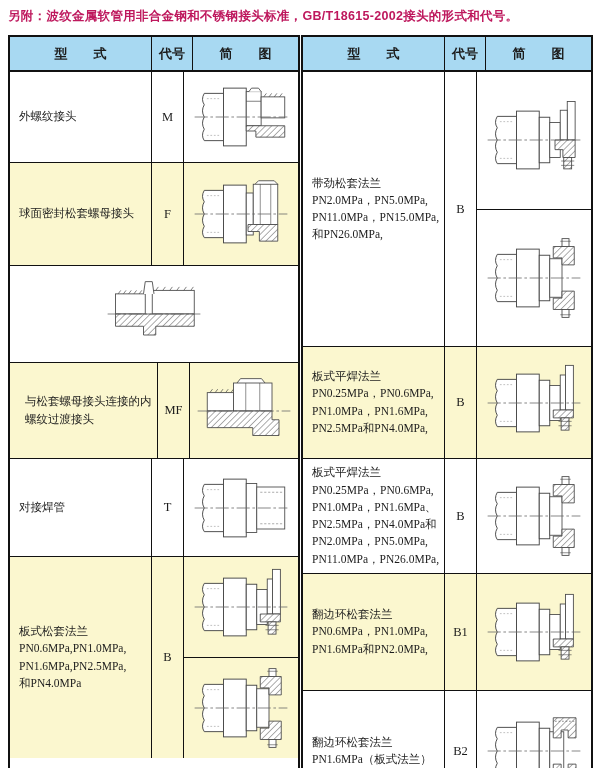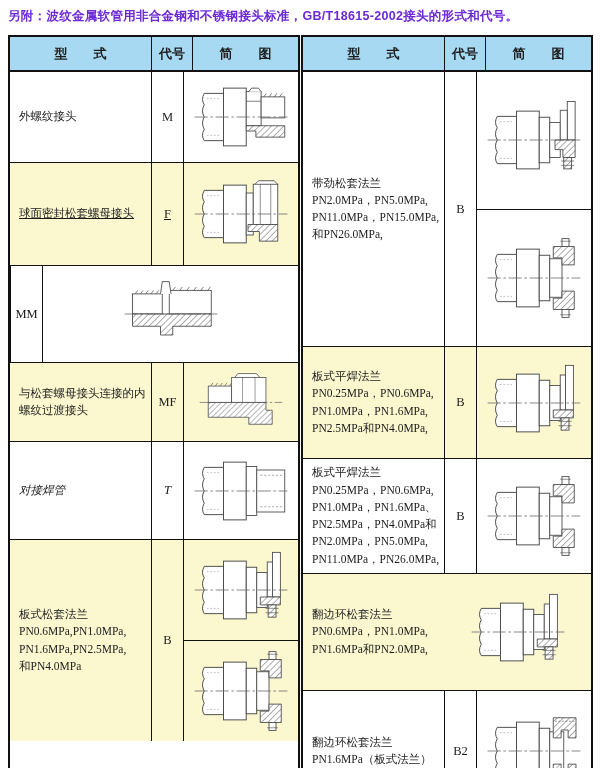--- a/index.html
+++ b/index.html
@@ -2,21 +2,21 @@
 <html style="--hdr: #a8d9f2; --hl: #fbf7cf;"><head>
 <meta charset="utf-8">
 <style>
   *{box-sizing:border-box;margin:0;padding:0}
   html,body{background:#fff}
   body{width:600px;height:768px;overflow:hidden;color:#1c1c1c;
        font-family:"Liberation Serif","DejaVu Serif",serif}
   .page{width:600px;height:768px;padding:6px 7px 0 8px}
   .title{font-family:"Liberation Sans","DejaVu Sans",sans-serif;
          font-weight:700;font-size:12.5px;letter-spacing:.3px;
-         margin:2px 0 10px 0;color:#6d28d9}
+         margin:2px 0 10px 0;color:#be185d}
   .tables{display:flex;gap:1px}
   .ctable{flex:1;border:2px solid #111;background:#fff;
           display:flex;flex-direction:column}
   .thead{display:flex;height:35px;background:var(--hdr,#a8d9f2);
          border-bottom:2px solid #111;
          font-family:"Liberation Sans","DejaVu Sans",sans-serif;
          font-size:13px;font-weight:700}
   .th{display:flex;align-items:center;justify-content:center}
   .col-type{width:141px}
   .col-code{width:42px;border-left:1.5px solid #111;border-right:1.5px solid #111}
@@ -72,21 +72,21 @@
     <path d="M65 19 l3 -4 h8 l3 4" fill="#fff" stroke="#4a4a4a"></path>
     <line x1="62" y1="30" x2="79" y2="30" stroke="#4a4a4a" stroke-width="0.8"></line>
     <rect x="79" y="25" width="27" height="24" fill="#fff" stroke="#4a4a4a"></rect>
     <path d="M82 25 l3 -4 M88 25 l3 -4 M94 25 l3 -4 M100 25 l3 -4" stroke="#4a4a4a" stroke-width="0.8" fill="none"></path>
     <polygon points="62,58 106,58 106,71 73,71 73,64 62,64" fill="url(#hp)" stroke="#4a4a4a"></polygon>
                   <line x1="3" y1="48" x2="109" y2="48" stroke="#666" stroke-width="0.9" stroke-dasharray="15 3 3 3"></line>
                 </svg>
               </div>
             </div>
   </div>
-          <div class="row hl" style="height: 103px; text-decoration: underline;">
+          <div class="row hl" style="height: 103px;">
     <div class="cell-type">球面密封松套螺母接头</div>
     <div class="cell-code">F</div>
     <div class="cell-diag">
               <div class="dbox">
                 <svg viewBox="0 0 112 96" width="98" height="84" xmlns="http://www.w3.org/2000/svg">
                   <path d="M36 21 H14 q-4 7 0 13 q-4 7 0 14 q-4 7 0 14 q-4 7 0 13 H36 Z" fill="#fff" stroke="#4a4a4a" stroke-width="1.1"></path>
   <line x1="17" y1="27" x2="31" y2="27" stroke="#999" stroke-width="0.7" stroke-dasharray="2 2"></line>
   <line x1="17" y1="69" x2="31" y2="69" stroke="#999" stroke-width="0.7" stroke-dasharray="2 2"></line>
                   <rect x="36" y="15" width="26" height="66" fill="#fff" stroke="#4a4a4a" stroke-width="1.1"></rect>
                   <rect x="62" y="24" width="8" height="48" fill="#fff" stroke="#4a4a4a"></rect>
@@ -94,55 +94,54 @@
     <rect x="70" y="14" width="28" height="46" fill="#fff" stroke="#4a4a4a"></rect>
     <line x1="78" y1="14" x2="78" y2="60" stroke="#4a4a4a" stroke-width="0.7"></line>
     <line x1="90" y1="14" x2="90" y2="60" stroke="#4a4a4a" stroke-width="0.7"></line>
     <polygon points="70,60 98,60 98,79 77,79 77,68 64,68 64,60" fill="url(#hp)" stroke="#4a4a4a"></polygon>
                   <line x1="3" y1="48" x2="109" y2="48" stroke="#666" stroke-width="0.9" stroke-dasharray="15 3 3 3"></line>
                 </svg>
               </div>
             </div>
   </div>
           <div class="row" style="height: 97px;">
-    <div class="cell-code">MM</div>
     <div class="cell-diag">
               <div class="dbox">
                 <svg viewBox="0 0 112 96" width="98" height="84" xmlns="http://www.w3.org/2000/svg">
                   <rect x="12" y="25" width="34" height="23" fill="#fff" stroke="#4a4a4a"></rect>
     <path d="M15 25 l3 -4 M21 25 l3 -4 M27 25 l3 -4 M33 25 l3 -4 M39 25 l3 -4" stroke="#4a4a4a" stroke-width="0.8" fill="none"></path>
     <rect x="54" y="21" width="48" height="27" fill="#fff" stroke="#4a4a4a"></rect>
     <path d="M58 21 l3 -4 M66 21 l3 -4 M74 21 l3 -4 M82 21 l3 -4 M90 21 l3 -4 M98 21 l3 -4" stroke="#4a4a4a" stroke-width="0.8" fill="none"></path>
     <path d="M44 25 l2 -14 h8 l2 14" fill="#fff" stroke="#4a4a4a"></path>
     <polygon points="12,48 102,48 102,62 58,62 58,72 44,72 44,62 12,62" fill="url(#hp)" stroke="#4a4a4a"></polygon>
                   <line x1="3" y1="48" x2="109" y2="48" stroke="#666" stroke-width="0.9" stroke-dasharray="15 3 3 3"></line>
                 </svg>
               </div>
             </div>
   </div>
-          <div class="row hl" style="height: 79px;">
+          <div class="row hl" style="height: 96px; padding-left: 6px;">
     <div class="cell-type">与松套螺母接头连接的内
 螺纹过渡接头</div>
     <div class="cell-code">MF</div>
     <div class="cell-diag">
               <div class="dbox">
                 <svg viewBox="0 0 112 96" width="98" height="84" xmlns="http://www.w3.org/2000/svg">
                   <rect x="14" y="27" width="30" height="21" fill="#fff" stroke="#4a4a4a"></rect>
     <path d="M17 27 l3 -4 M23 27 l3 -4 M29 27 l3 -4 M35 27 l3 -4 M41 27 l3 -4" stroke="#4a4a4a" stroke-width="0.8" fill="none"></path>
     <path d="M48 16 l4 -5 h24 l4 5" fill="#fff" stroke="#4a4a4a"></path>
     <rect x="44" y="16" width="44" height="32" fill="#fff" stroke="#4a4a4a"></rect>
     <line x1="58" y1="16" x2="58" y2="48" stroke="#4a4a4a" stroke-width="0.7"></line>
     <line x1="74" y1="16" x2="74" y2="48" stroke="#4a4a4a" stroke-width="0.7"></line>
     <polygon points="14,48 88,48 88,58 96,58 96,76 66,76 66,67 14,67" fill="url(#hp)" stroke="#4a4a4a"></polygon>
                   <line x1="3" y1="48" x2="109" y2="48" stroke="#666" stroke-width="0.9" stroke-dasharray="15 3 3 3"></line>
                 </svg>
               </div>
             </div>
   </div>
-          <div class="row" style="height: 98px; font-style: italic;">
+          <div class="row" style="height: 98px;">
     <div class="cell-type">对接焊管</div>
     <div class="cell-code">T</div>
     <div class="cell-diag">
               <div class="dbox">
                 <svg viewBox="0 0 112 96" width="98" height="84" xmlns="http://www.w3.org/2000/svg">
                   <path d="M36 21 H14 q-4 7 0 13 q-4 7 0 14 q-4 7 0 14 q-4 7 0 13 H36 Z" fill="#fff" stroke="#4a4a4a" stroke-width="1.1"></path>
   <line x1="17" y1="27" x2="31" y2="27" stroke="#999" stroke-width="0.7" stroke-dasharray="2 2"></line>
   <line x1="17" y1="69" x2="31" y2="69" stroke="#999" stroke-width="0.7" stroke-dasharray="2 2"></line>
                   <rect x="36" y="15" width="26" height="66" fill="#fff" stroke="#4a4a4a" stroke-width="1.1"></rect>
                   <rect x="62" y="20" width="12" height="56" fill="#fff" stroke="#4a4a4a"></rect>
@@ -301,20 +300,21 @@
     <line x1="86" y1="90" x2="98" y2="90" stroke="#4a4a4a" stroke-width="0.7"></line>
                   <line x1="3" y1="48" x2="109" y2="48" stroke="#666" stroke-width="0.9" stroke-dasharray="15 3 3 3"></line>
                 </svg>
               </div>
             </div>
   </div>
           <div class="row hl" style="height: 117px;">
     <div class="cell-type">翻边环松套法兰
 PN0.6MPa，PN1.0MPa,
 PN1.6MPa和PN2.0MPa,</div>
+    <div class="cell-code">B1</div>
     <div class="cell-diag">
               <div class="dbox">
                 <svg viewBox="0 0 112 96" width="98" height="84" xmlns="http://www.w3.org/2000/svg">
                   <path d="M36 21 H14 q-4 7 0 13 q-4 7 0 14 q-4 7 0 14 q-4 7 0 13 H36 Z" fill="#fff" stroke="#4a4a4a" stroke-width="1.1"></path>
   <line x1="17" y1="27" x2="31" y2="27" stroke="#999" stroke-width="0.7" stroke-dasharray="2 2"></line>
   <line x1="17" y1="69" x2="31" y2="69" stroke="#999" stroke-width="0.7" stroke-dasharray="2 2"></line>
                   <rect x="36" y="15" width="26" height="66" fill="#fff" stroke="#4a4a4a" stroke-width="1.1"></rect>
                   <rect x="62" y="22" width="12" height="52" fill="#fff" stroke="#4a4a4a" stroke-width="1.1"></rect>
                   <rect x="74" y="28" width="12" height="40" fill="#fff" stroke="#4a4a4a"></rect>
     <rect x="92" y="5" width="9" height="51" fill="#fff" stroke="#4a4a4a"></rect>

